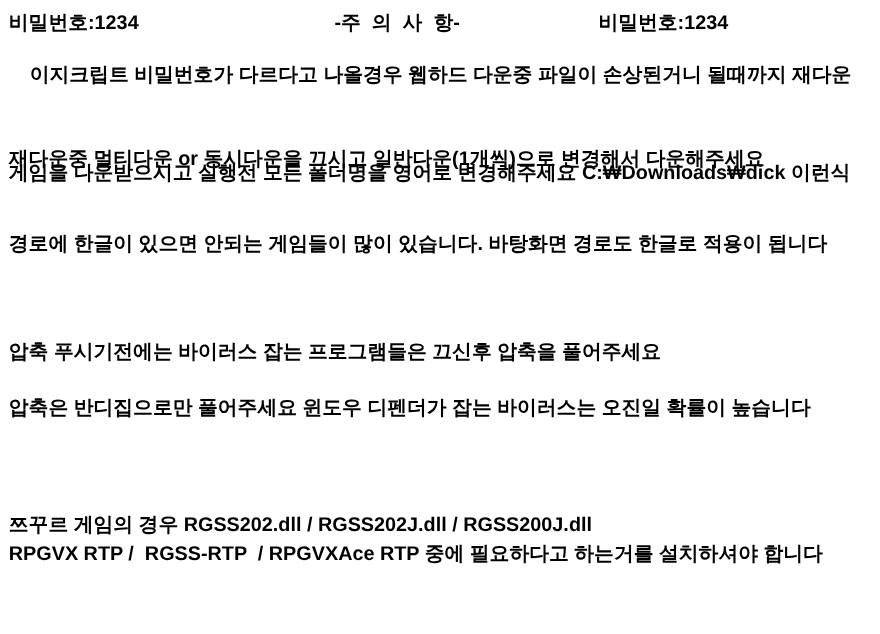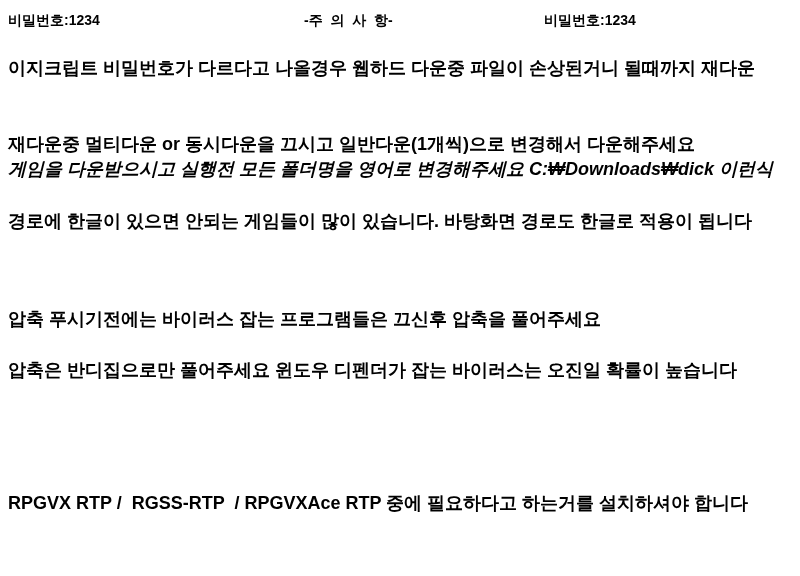--- a/index.html
+++ b/index.html
@@ -12,39 +12,39 @@
     height: 576px;
     background: #ffffff;
     overflow: hidden;
     font-family: "Liberation Sans", sans-serif;
     font-weight: 700;
     color: #000000;
   }
   .hdr-item {
     position: absolute;
     top: 9px;
-    font-size: 14px;
+    font-size: 18px;
     white-space: pre;
     line-height: 22px;
   }
   .hdr-left  { left: 8px; }
   .hdr-title { left: 272px; margin-left: 32px; }
   .hdr-right { left: 544px; }
   .line {
     position: absolute;
     left: 8px;
     margin: 0;
     font-size: 18px;
     line-height: 22px;
     white-space: pre;
     color: #000000;
   }
-  .l1  { top: 57px; }
+  .l1  { top: 57px; margin-left: 19px; }
   .l2  { top: 108px; margin-top: 25px; }
-  .l3  { top: 158px; font-style: italic; }
+  .l3  { top: 146px; }
   .l4  { top: 210px; }
   .l5  { top: 260px; }
   .l6  { top: 308px; }
   .l7  { top: 359px; }
   .l8  { top: 411px; }
   .l9  { top: 466px; }
   .l10 { top: 492px; text-align: right; }
   .l11 { top: 541px; }
 </style>
 </head>
@@ -56,14 +56,15 @@
     <span class="hdr-item hdr-title">-주  의  사  항-</span>
     <span class="hdr-item hdr-right">비밀번호:1234</span>
   </div>
 
   <p class="line l1">이지크립트 비밀번호가 다르다고 나올경우 웹하드 다운중 파일이 손상된거니 될때까지 재다운</p>
   <p class="line l2">재다운중 멀티다운 or 동시다운을 끄시고 일반다운(1개씩)으로 변경해서 다운해주세요</p>
   <p class="line l3">게임을 다운받으시고 실행전 모든 폴더명을 영어로 변경해주세요 C:₩Downloads₩dick 이런식</p>
   <p class="line l4">경로에 한글이 있으면 안되는 게임들이 많이 있습니다. 바탕화면 경로도 한글로 적용이 됩니다</p>
   <p class="line l6">압축 푸시기전에는 바이러스 잡는 프로그램들은 끄신후 압축을 풀어주세요</p>
   <p class="line l7">압축은 반디집으로만 풀어주세요 윈도우 디펜더가 잡는 바이러스는 오진일 확률이 높습니다</p>
+  <p class="line l9">쯔꾸르 게임의 경우 RGSS202.dll / RGSS202J.dll / RGSS200J.dll</p>
   <p class="line l10">RPGVX RTP /  RGSS-RTP  / RPGVXAce RTP 중에 필요하다고 하는거를 설치하셔야 합니다</p>
 </div>
 
 </body></html>

